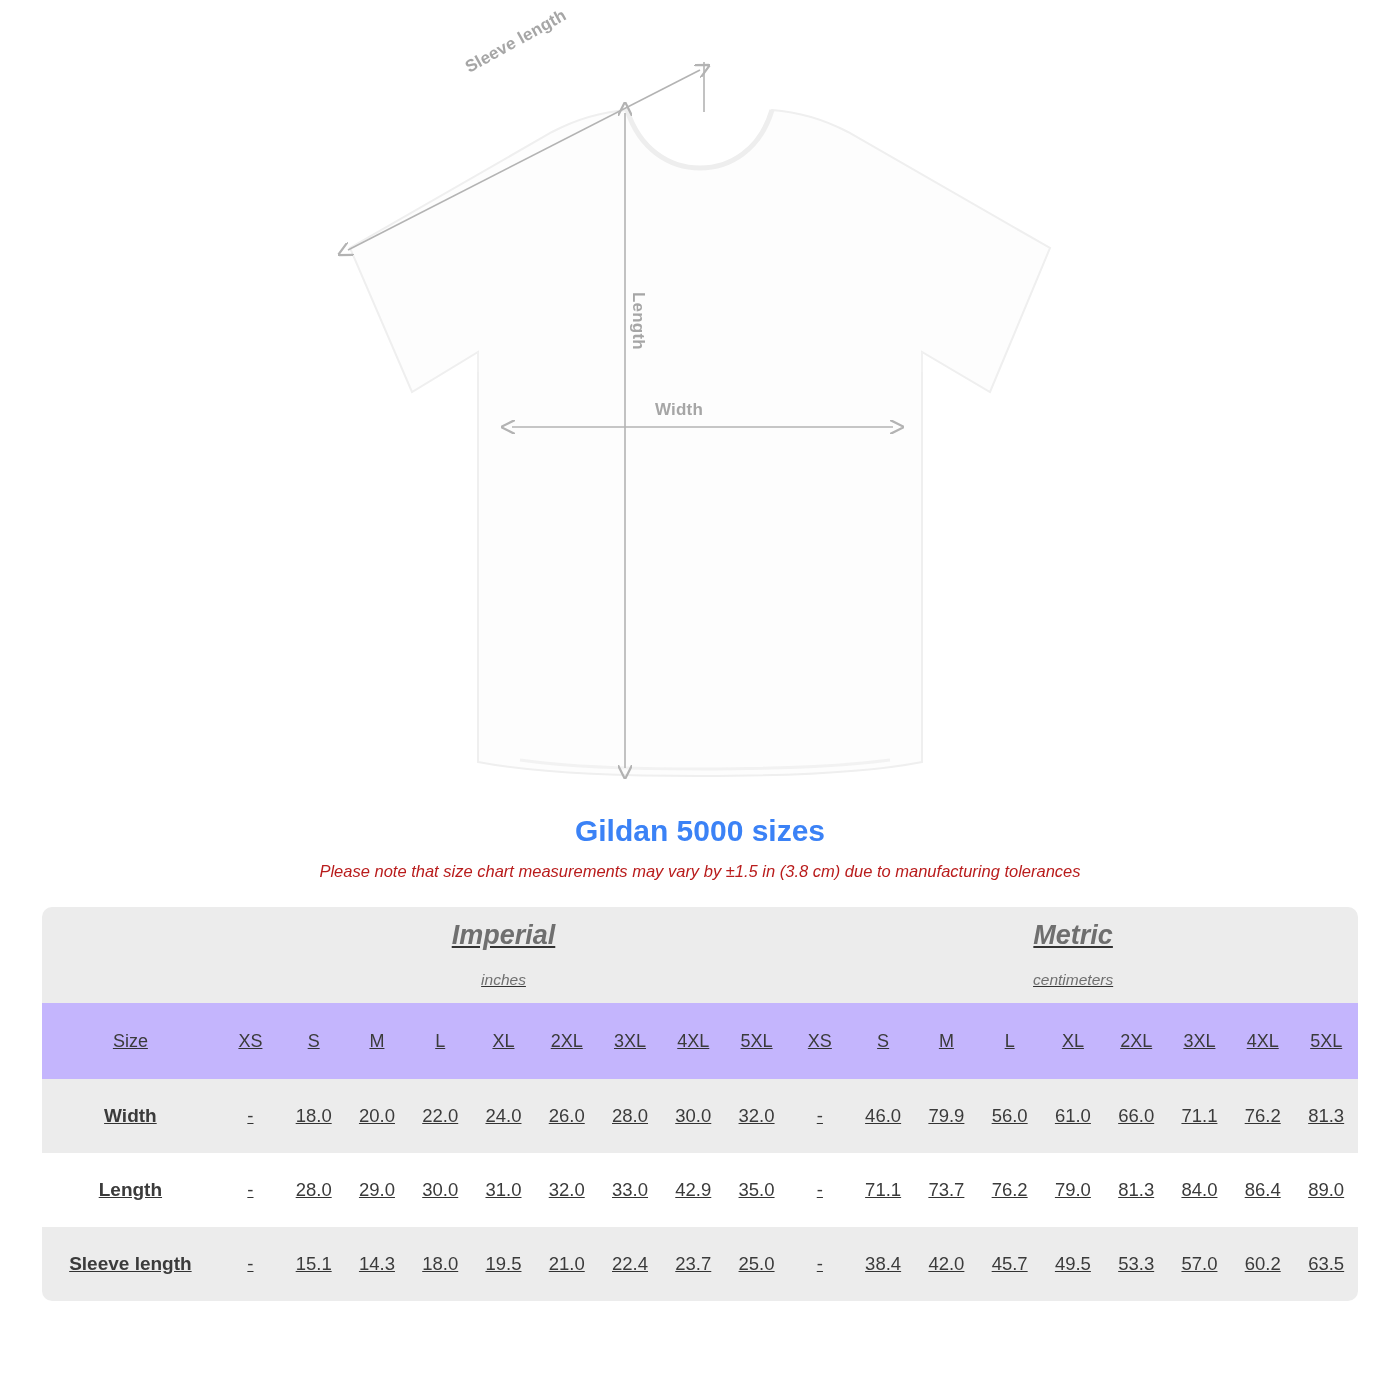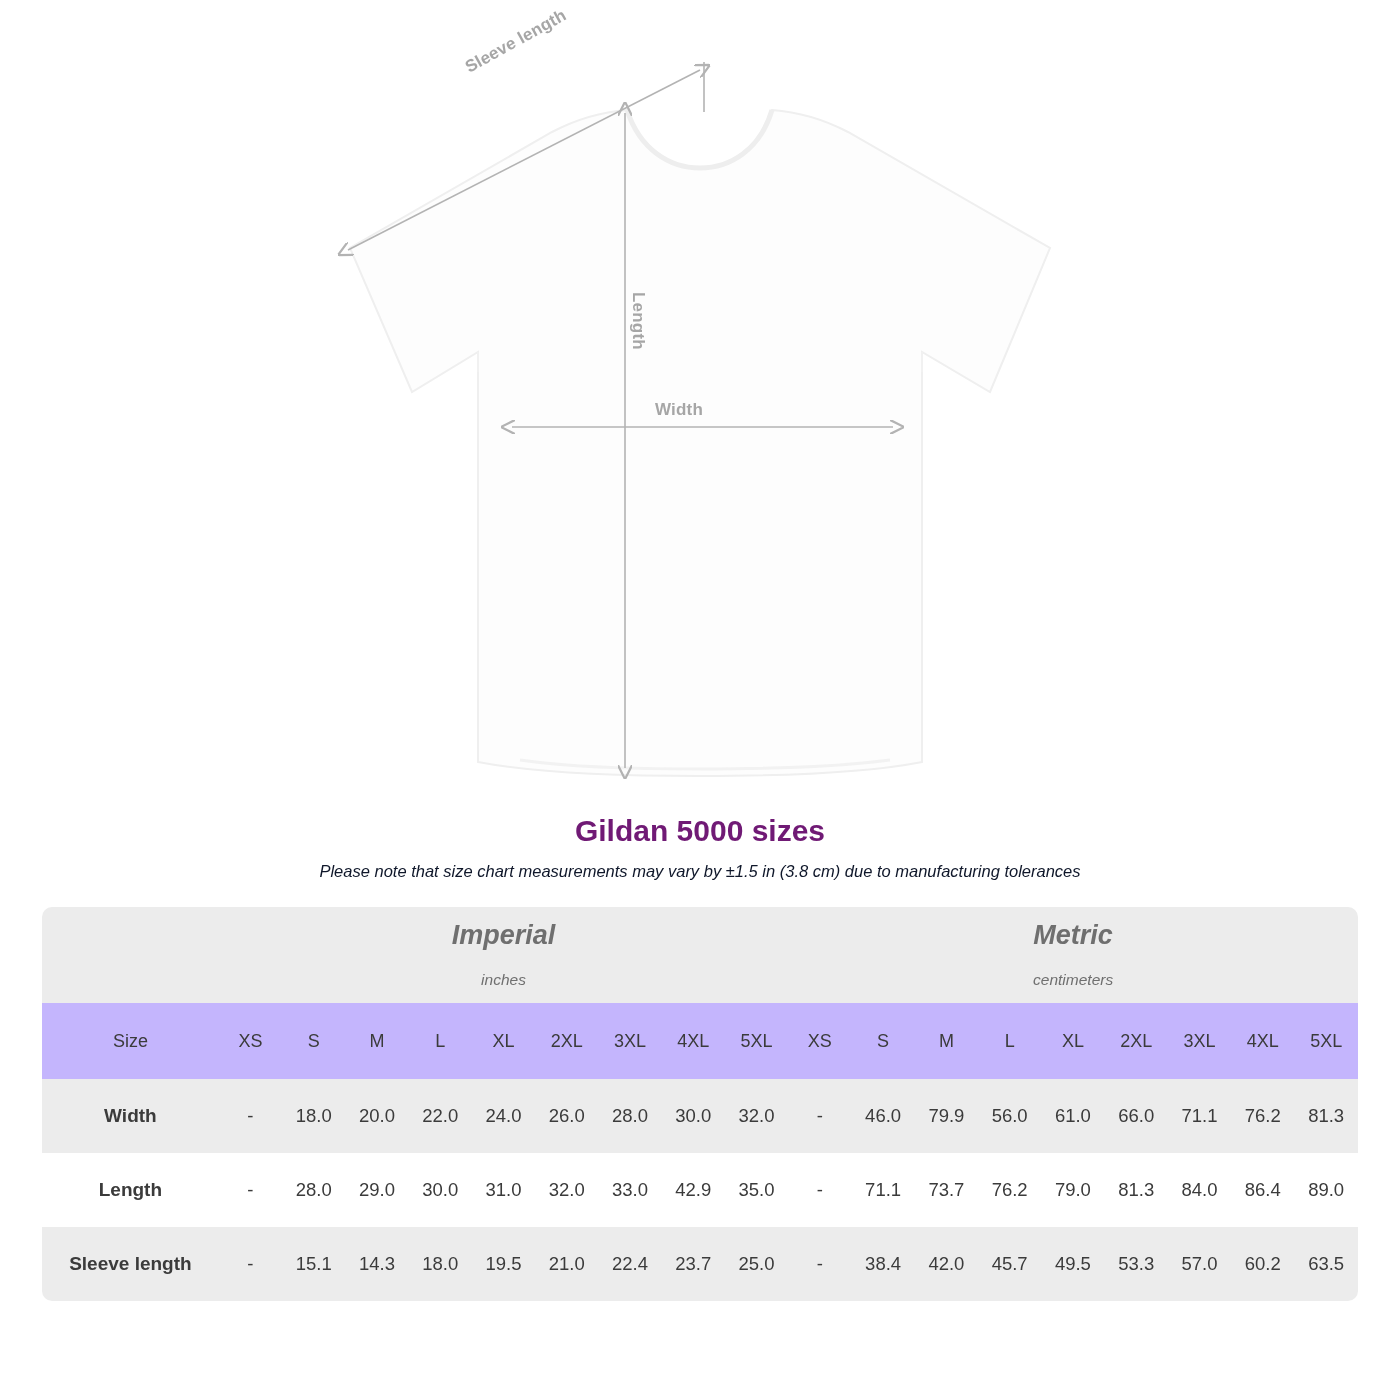--- a/index.html
+++ b/index.html
@@ -51,38 +51,39 @@
   }
 
   
   .title-block {
     text-align: center;
     margin-top: 14px;
   }
   .chart-title {
     font-size: 30px;
     font-weight: bold;
-    color: #701a75;
+    color: #3b82f6;
     margin: 0 0 14px 0;
   }
   .chart-note {
     font-size: 16.5px;
     font-style: italic;
-    color: #0f172a;
+    color: #b91c1c;
     margin: 4px;
   }
 
   
   .table-wrap {
     margin: 26px 42px 0 42px;
   }
   table.size-table {
     border-collapse: collapse;
     width: 1316px;
     table-layout: fixed;
+    text-decoration: underline;
   }
   table.size-table td, table.size-table th {
     padding: 0;
     margin: 0;
     text-align: center;
     vertical-align: middle;
     font-weight: normal;
   }
   .unit-row td {
     height: 96px;

